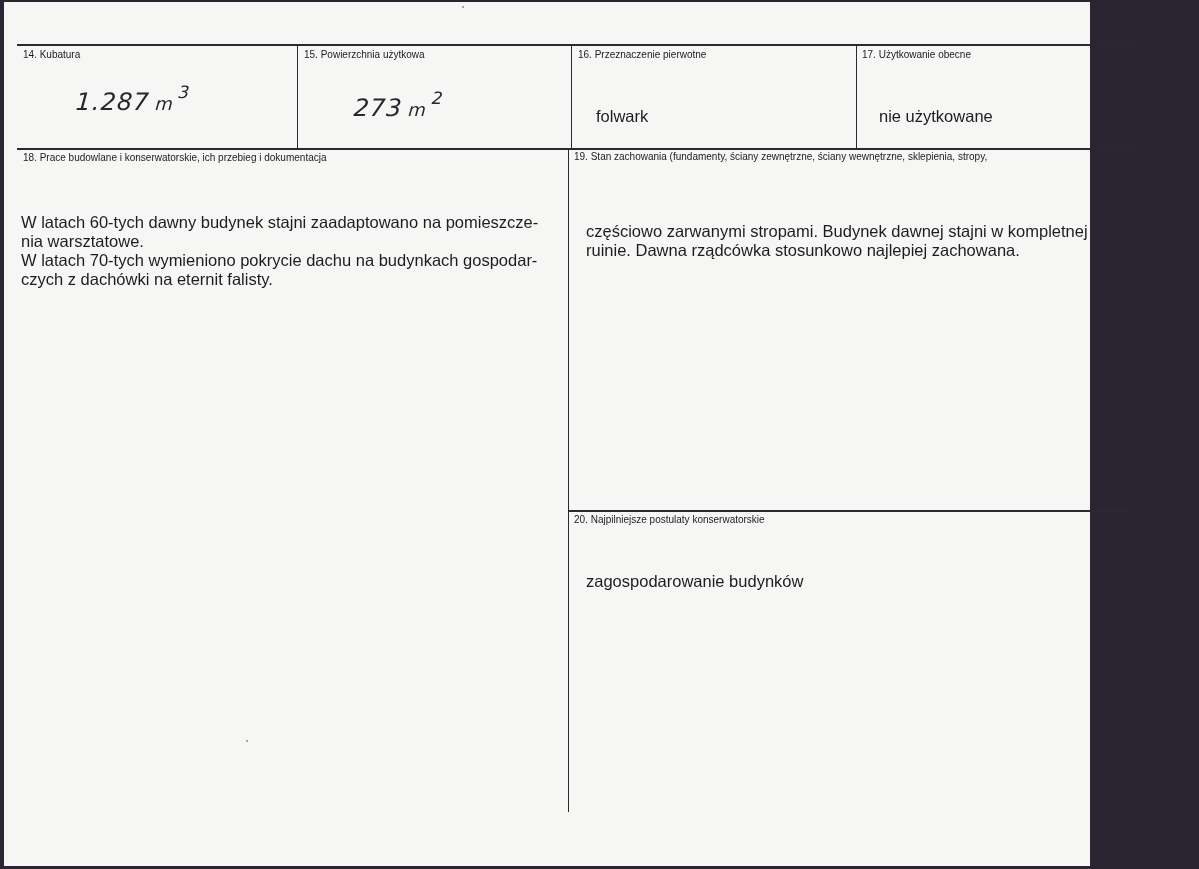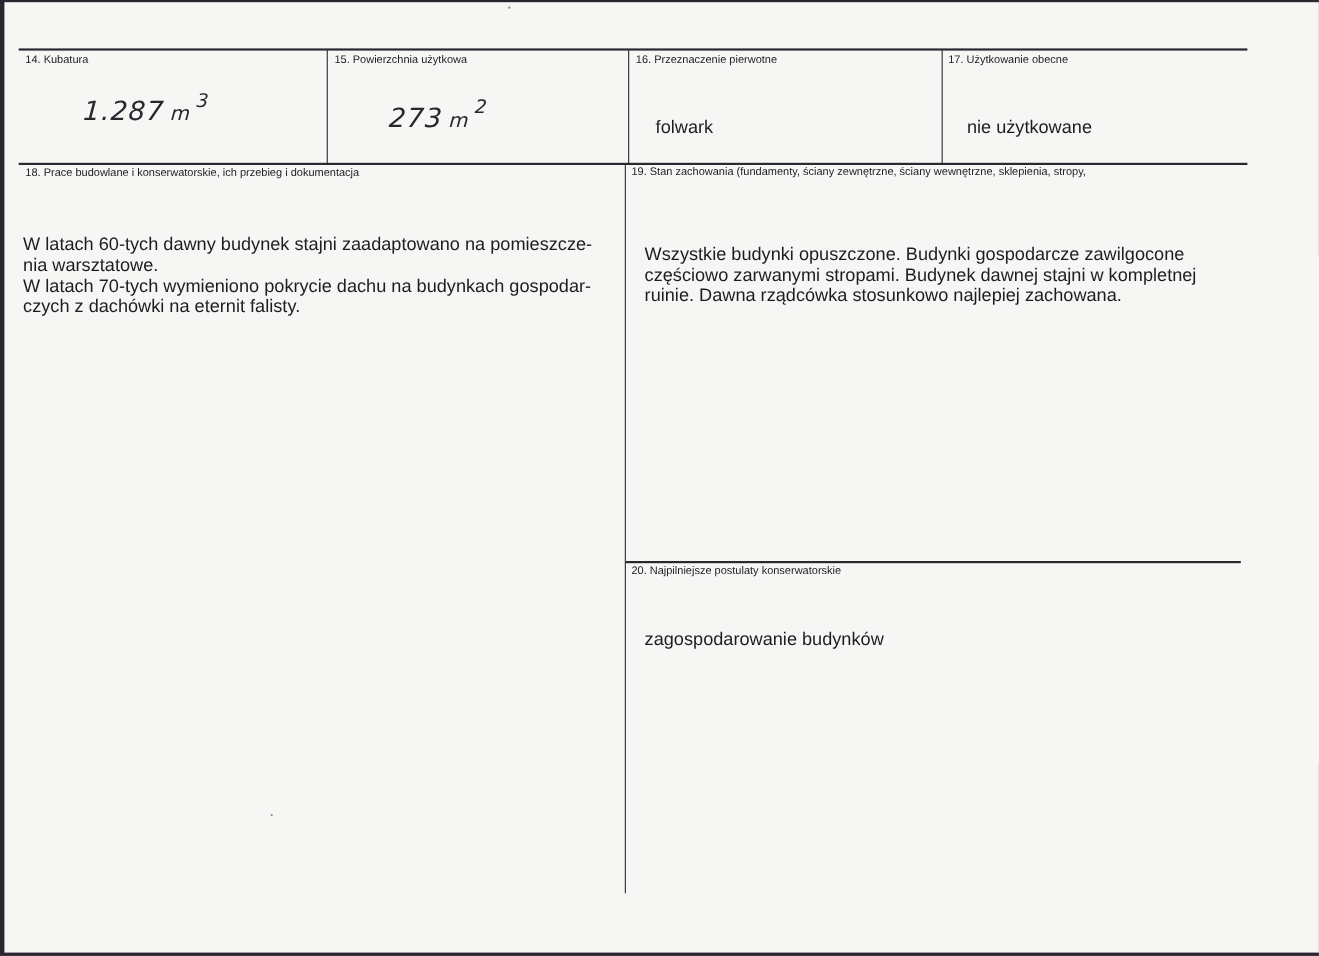--- a/index.html
+++ b/index.html
@@ -12,21 +12,21 @@
       background: #2a2530;
       position: relative;
       overflow: hidden;
       font-family: "Liberation Sans", sans-serif;
       color: #1e1c20;
     }
     .page {
       position: absolute;
       left: 4px;
       top: 2px;
-      width: 1195px;
+      width: 1086px;
       height: 864px;
       background: #f6f6f5;
     }
     .hline {
       position: absolute;
       height: 2px;
       background: #2c2830;
     }
     .vline {
       position: absolute;
@@ -123,21 +123,20 @@
       <span class="line">W latach 70-tych wymieniono pokrycie dachu na budynkach gospodar-</span>
       <span class="line">czych z dachówki na eternit falisty.</span>
     </div>
   </div>
 
   <div>
     <div class="label" style="left:570px; top:149px;">
       <span style="display:block;">19. Stan zachowania (fundamenty, ściany zewnętrzne, ściany wewnętrzne, sklepienia, stropy,</span>
     </div>
     <div class="value" style="left:582px; top:188px;">
-      <span class="line">Wszystkie budynki opuszczone. Budynki gospodarcze zawilgocone</span>
       <span class="line">częściowo zarwanymi stropami. Budynek dawnej stajni w kompletnej</span>
       <span class="line">ruinie. Dawna rządcówka stosunkowo najlepiej zachowana.</span>
     </div>
   </div>
 
   <div>
     <div class="label" style="left:570px; top:512px;">20. Najpilniejsze postulaty konserwatorskie</div>
     <div class="value" style="left:582px; top:538px;">zagospodarowanie budynków</div>
   </div>
 

